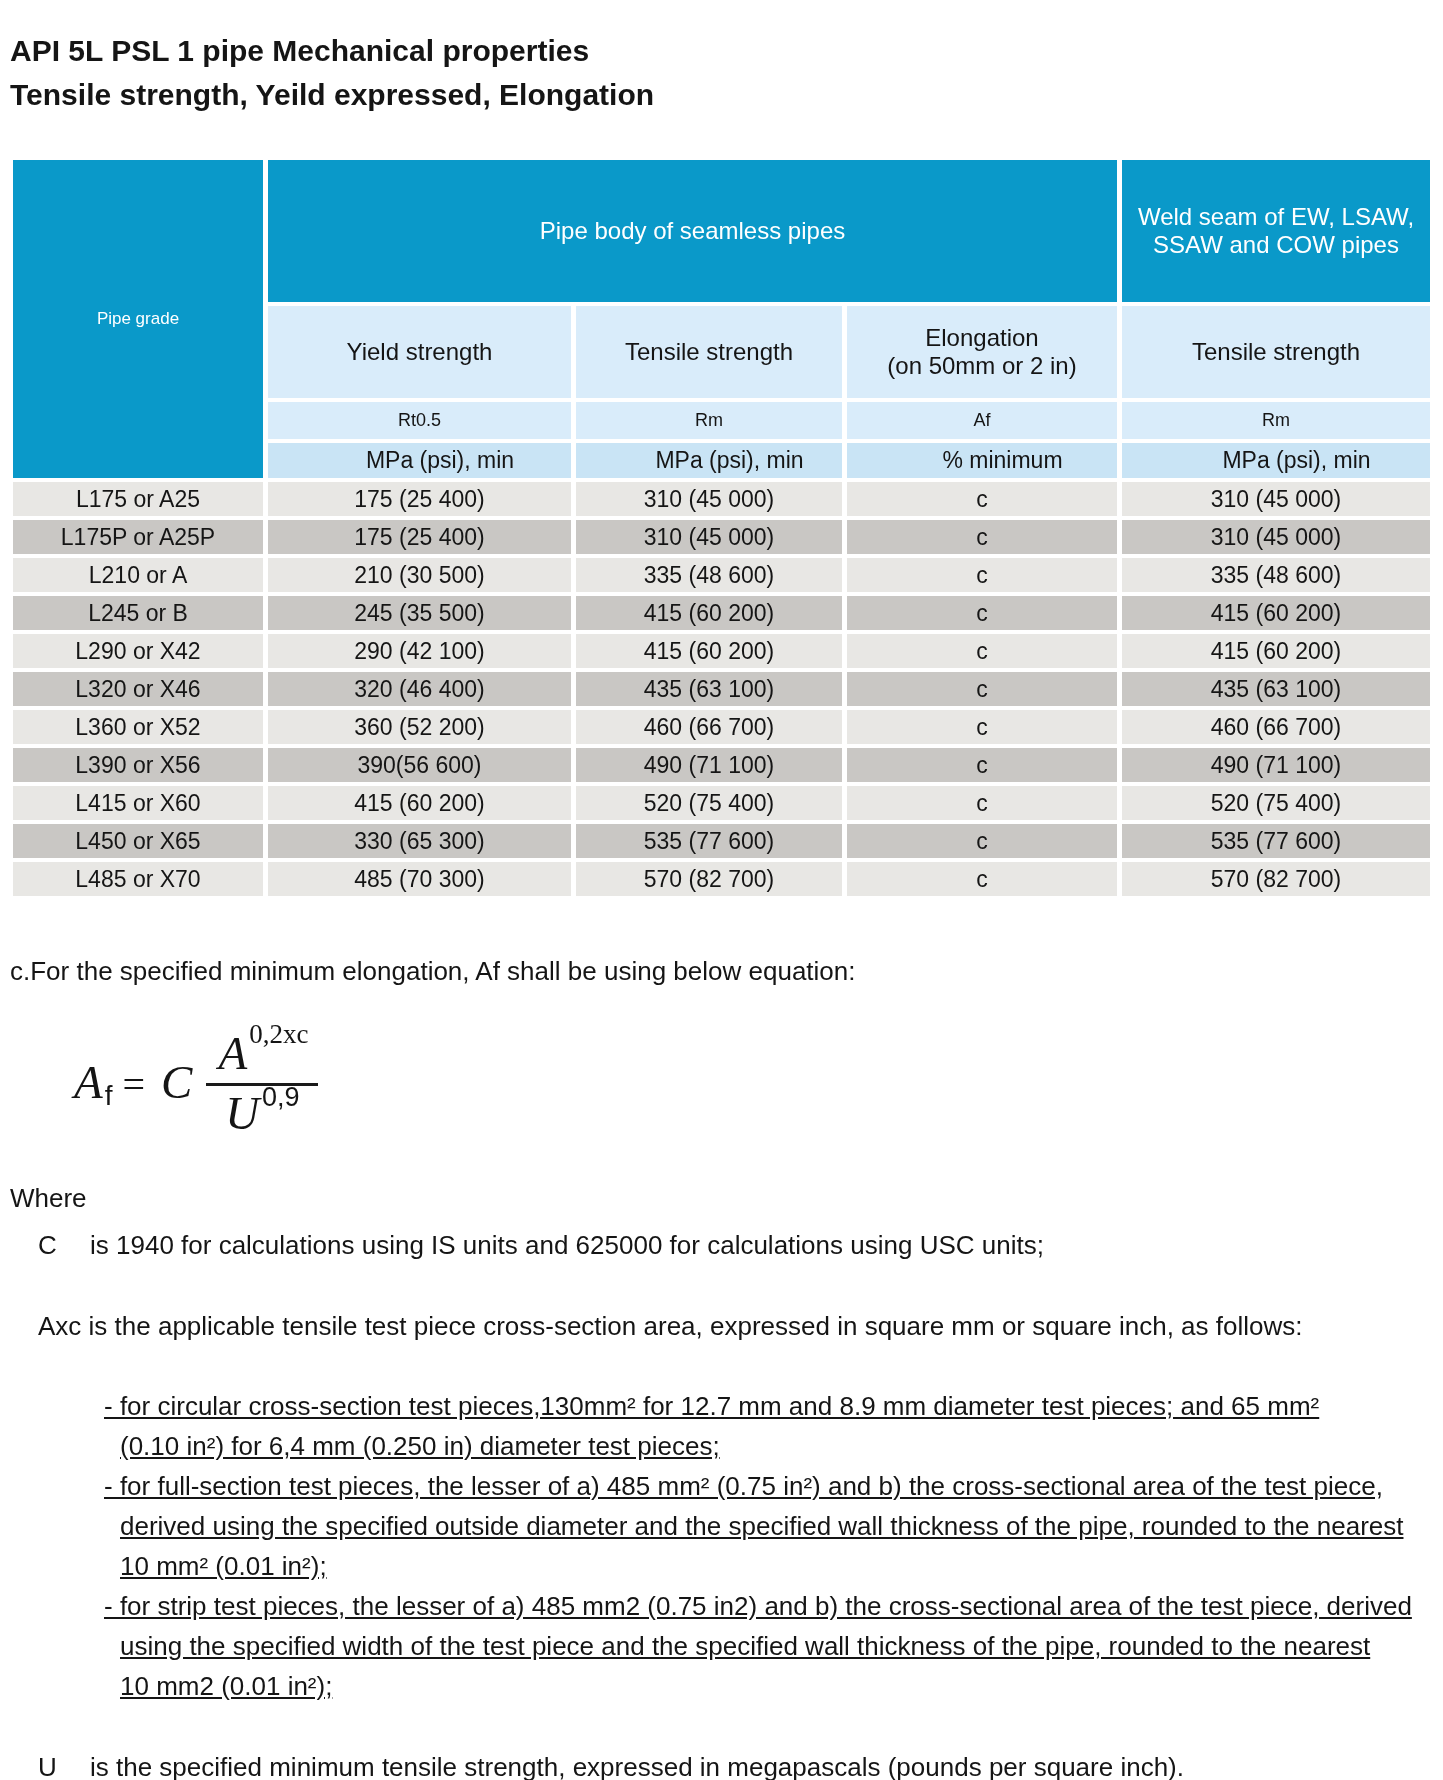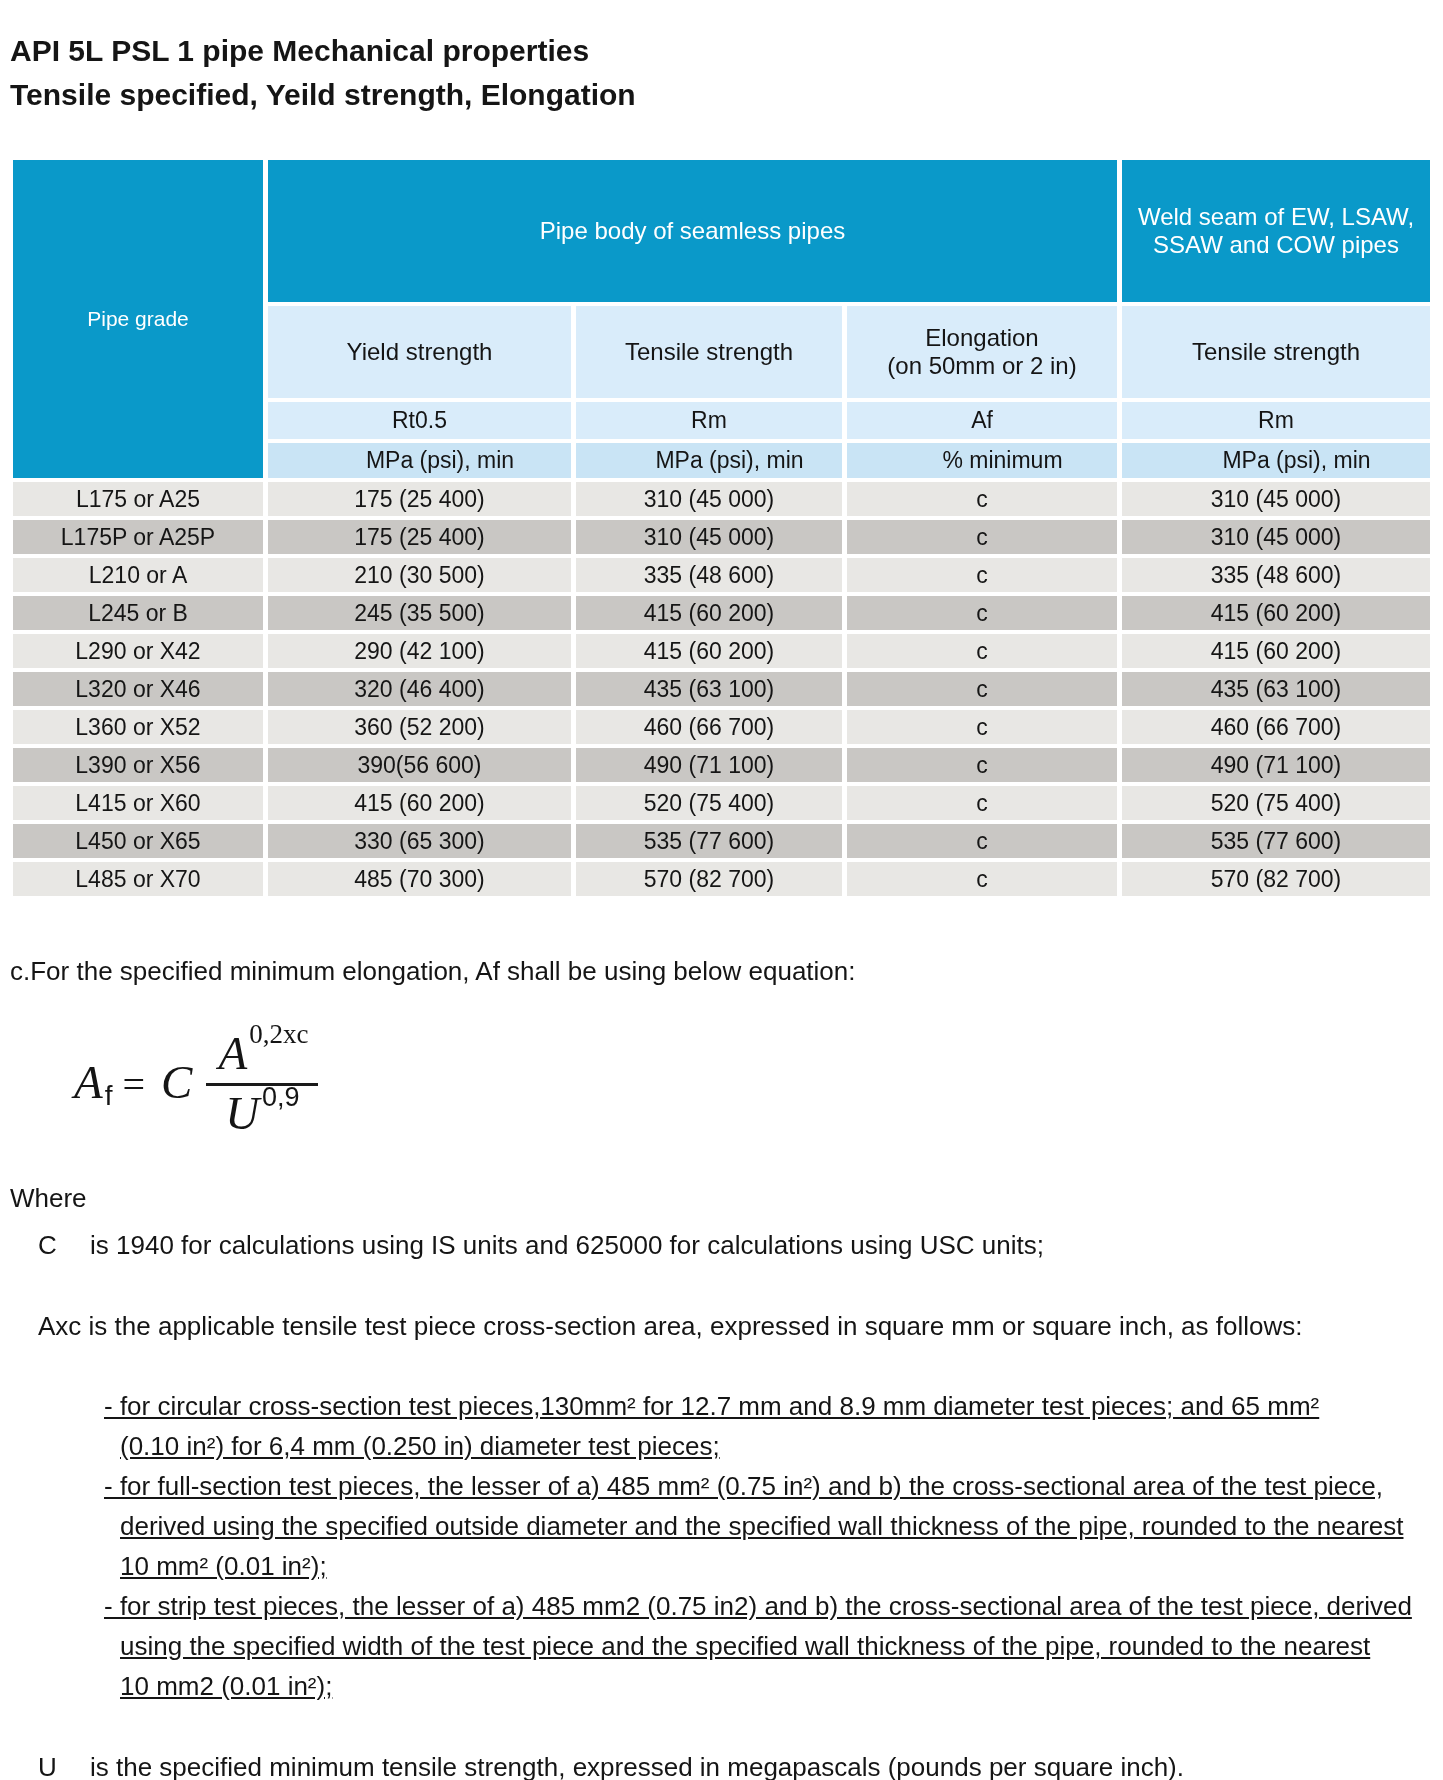--- a/index.html
+++ b/index.html
@@ -21,29 +21,29 @@
   table.props td{
     text-align:center;vertical-align:middle;
     padding:2px 4px;word-wrap:break-word;
   }
   .prewrap{white-space:pre-line;}
 
   td.hdr-blue{
     background:var(--header-blue,#0a99c9);color:#ffffff;
     font-size:24px;
   }
-  td.corner{font-size:21px;}
+  td.corner{font-size:17px;}
   tr.hrow-group td.group{height:138px;}
   tr.hrow-cols td{
     background:var(--subheader-blue,#d9ecfa);
     font-size:24px;height:88px;
   }
   tr.hrow-sym td{
     background:var(--subheader-blue,#d9ecfa);
-    font-size:23px;height:33px;
+    font-size:18px;height:33px;
   }
   tr.hrow-units td{
     background:var(--units-blue,#c9e4f5);
     font-size:23px;height:31px;padding-left:45px;
   }
   tr.data td{font-size:23px;height:34px;padding:0 12px;}
   tr.data.odd td{background:var(--row-light,#e8e7e4);}
   tr.data.even td{background:var(--row-dark,#c9c7c4);}
 
   p.footnote{font-size:26px;margin:56px 0 0 2px;}
@@ -87,21 +87,21 @@
     line-height:40px;white-space:pre-line;text-decoration:underline;
   }
   p.u-def{margin:46px 0 0 30px;}
 </style>
 </head>
 <body>
 
 <div class="page">
 
   <h1 class="title">API 5L PSL 1 pipe Mechanical properties</h1>
-  <h2 class="subtitle">Tensile specified, Yeild strength, Elongation</h2>
+  <h2 class="subtitle">Tensile strength, Yeild expressed, Elongation</h2>
 
   <table class="props">
     <colgroup>
       <col style="width:250px">
         <col style="width:303px">
         <col style="width:266px">
         <col style="width:270px">
         <col style="width:308px">
     </colgroup>
     <tbody>

